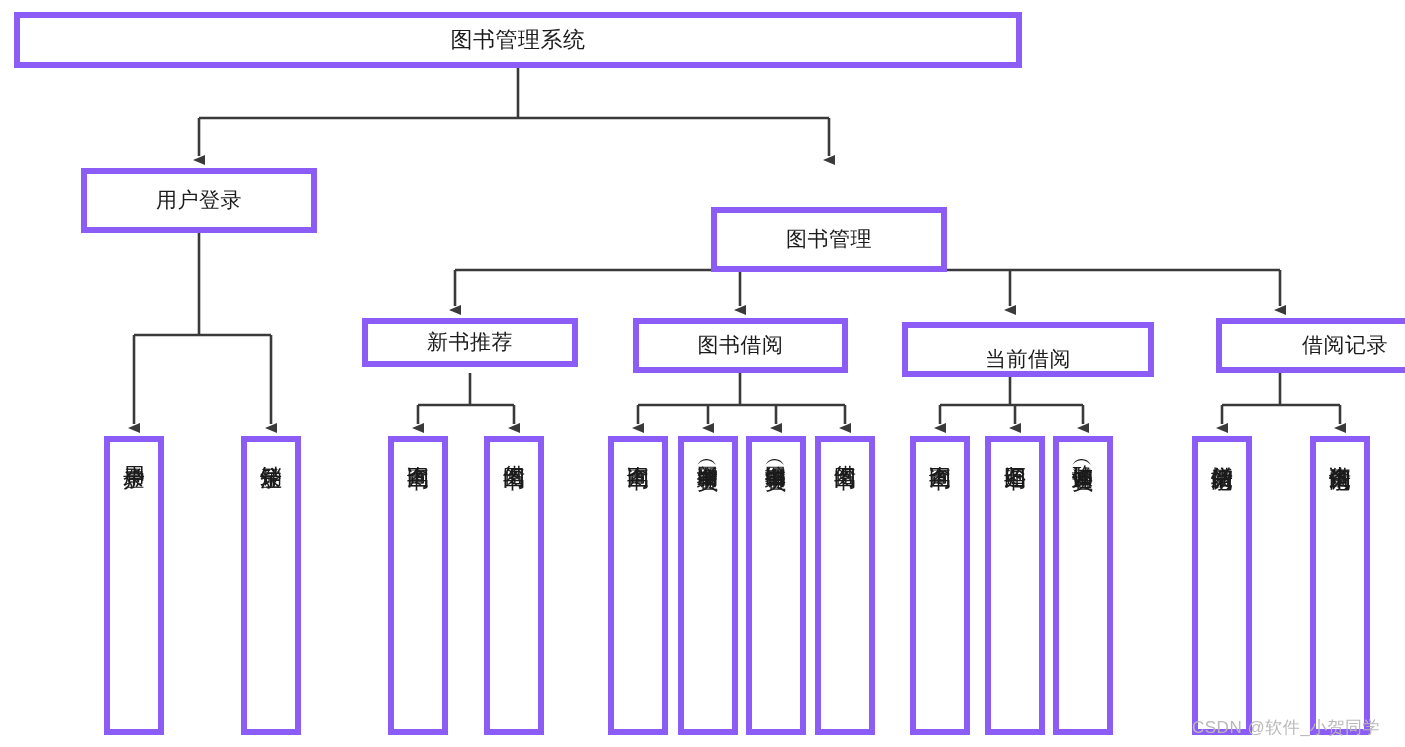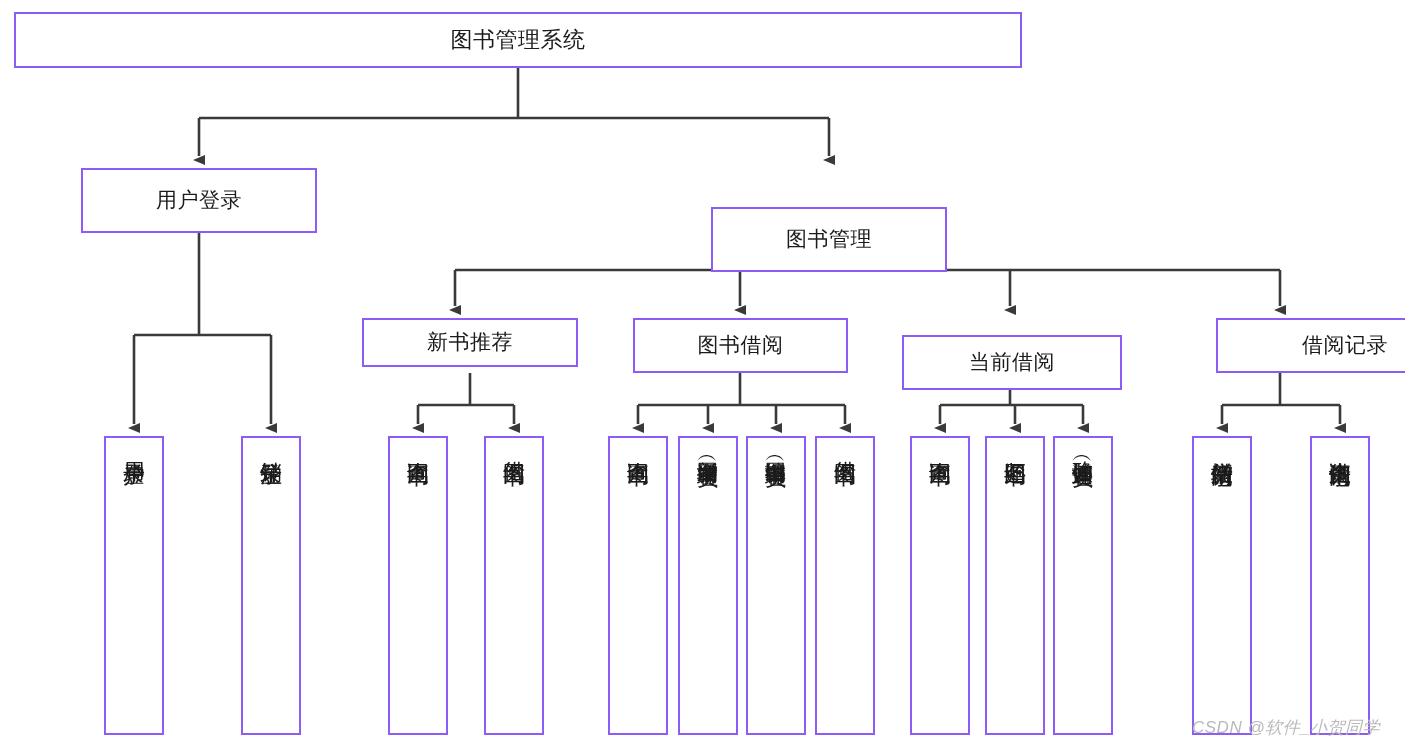--- a/index.html
+++ b/index.html
@@ -22,21 +22,21 @@
     left: 0;
     top: 0;
     width: 1405px;
     height: 747px;
     pointer-events: none;
   }
   .node {
     position: absolute;
     box-sizing: border-box;
     background: #ffffff;
-    border: 2px solid #8b5cf6;
+    border: 6px solid #8b5cf6;
     display: flex;
     align-items: center;
     justify-content: center;
     color: #1b1b1b;
   }
   .node .txt {
     display: block;
     text-align: center;
     line-height: 1.15;
     white-space: pre;
@@ -136,21 +136,21 @@
   <div class="node horiz" style="left:711px; top:168px; width:236px; height:65px;margin-top:39px;">
     <span class="txt">图书管理</span>
   </div>
 
   <div class="node horiz" style="left:362px; top:318px; width:216px; height:49px;">
     <span class="txt">新书推荐</span>
   </div>
   <div class="node horiz" style="left:633px; top:318px; width:215px; height:55px;">
     <span class="txt">图书借阅</span>
   </div>
-  <div class="node horiz" style="left:902px; top:335px; width:220px; height:55px;">
+  <div class="node horiz" style="left:902px; top:322px; width:252px; height:55px;align-items:flex-end;">
     <span class="txt">当前借阅</span>
   </div>
   <div class="node horiz" style="left:1216px; top:318px; width:216px; height:55px;padding-left:42px;">
     <span class="txt">借阅记录</span>
   </div>
 
   <div class="node vert" style="left:104px; top:436px; width:60px; height:299px;">
     <span class="txt">用户登录</span>
   </div>
   <div class="node vert" style="left:241px; top:436px; width:60px; height:299px;">
@@ -187,15 +187,15 @@
     <span class="txt">确认归还（管理员）</span>
   </div>
 
   <div class="node vert" style="left:1192px; top:436px; width:60px; height:299px;">
     <span class="txt">新增借阅记录</span>
   </div>
   <div class="node vert" style="left:1310px; top:436px; width:60px; height:299px;">
     <span class="txt">查询借阅记录</span>
   </div>
 
-  <div class="watermark" style="left:1192px; top:716px;font-style:italic;">CSDN @软件_小贺同学</div>
+  <div class="watermark" style="left:1192px; top:716px;">CSDN @软件_小贺同学</div>
 
 </div>
 
 </body></html>

